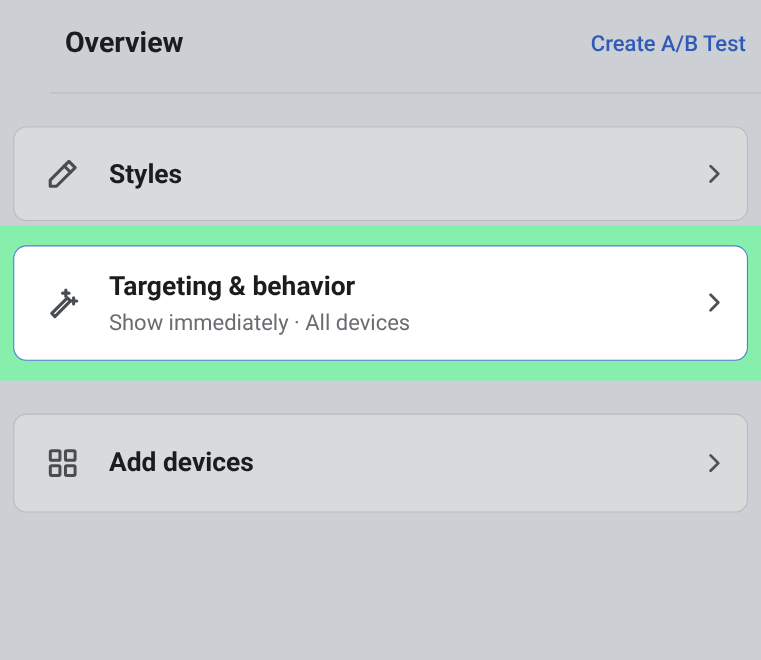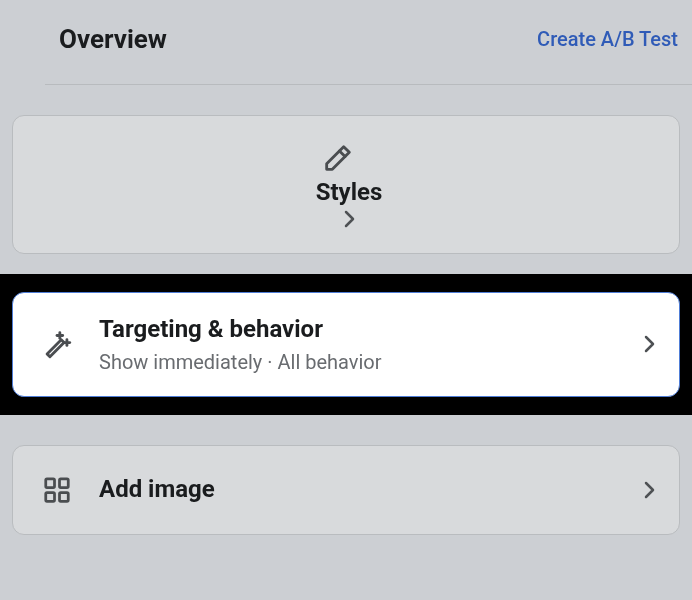--- a/index.html
+++ b/index.html
@@ -36,23 +36,22 @@
     .cards-section {
       padding: 30px 12px 0 12px;
     }
     .card {
       background: #d8dadc;
       border: 1px solid #b9bcbf;
       border-radius: 12px;
       padding: 22px 18px 22px 24px;
       display: flex;
       align-items: center;
-      margin-bottom: 20px;
+      margin-bottom: 4px;
       cursor: pointer;
-      flex-direction: column;
     }
     .card-icon {
       width: 40px;
       height: 40px;
       display: flex;
       align-items: center;
       justify-content: center;
       flex-shrink: 0;
       margin-right: 22px;
       color: #4a4d50;
@@ -83,21 +82,21 @@
       color: #4e5154;
       width: 24px;
       height: 24px;
       flex-shrink: 0;
     }
     .chevron svg {
       width: 24px;
       height: 24px;
     }
     .active-section {
-      background: #000000;
+      background: #86efac;
       padding: 18px 12px 18px 12px;
       margin-top: 0;
     }
     .card-active {
       background: #ffffff;
       border: 1px solid #4f7dd6;
       border-radius: 12px;
       padding: 22px 18px 22px 24px;
       display: flex;
       align-items: center;
@@ -149,42 +148,42 @@
       <svg viewBox="0 0 24 24" fill="none" stroke="currentColor" stroke-width="2" stroke-linecap="round" stroke-linejoin="round">
         <path d="M5 19 L15 9 L17 11 L7 21 Z"></path>
         <path d="M14 4 L14 8"></path>
         <path d="M12 6 L16 6"></path>
         <path d="M19 9 L19 13"></path>
         <path d="M17 11 L21 11"></path>
       </svg>
     </div>
     <div class="card-content">
       <div class="card-title">Targeting &amp; behavior</div>
-      <div class="card-subtitle">Show immediately · All behavior</div>
+      <div class="card-subtitle">Show immediately · All devices</div>
     </div>
     <div class="chevron">
       <svg viewBox="0 0 24 24" fill="none" stroke="currentColor" stroke-width="2.5" stroke-linecap="round" stroke-linejoin="round">
         <polyline points="9 5 16 12 9 19"></polyline>
       </svg>
     </div>
   </div>
 </div>
 
 <div class="blocks-section">
   <div class="card-blocks">
     <div class="card-icon card-blocks-icon">
       <svg viewBox="0 0 24 24" fill="none" stroke="currentColor" stroke-width="2.2" stroke-linecap="round" stroke-linejoin="round">
         <rect x="3" y="3" width="7" height="7" rx="1"></rect>
         <rect x="14" y="3" width="7" height="7" rx="1"></rect>
         <rect x="3" y="14" width="7" height="7" rx="1"></rect>
         <rect x="14" y="14" width="7" height="7" rx="1"></rect>
       </svg>
     </div>
     <div class="card-content">
-      <div class="card-title">Add image</div>
+      <div class="card-title">Add devices</div>
     </div>
     <div class="chevron">
       <svg viewBox="0 0 24 24" fill="none" stroke="currentColor" stroke-width="2.5" stroke-linecap="round" stroke-linejoin="round">
         <polyline points="9 5 16 12 9 19"></polyline>
       </svg>
     </div>
   </div>
 </div>
 
 </body></html>

